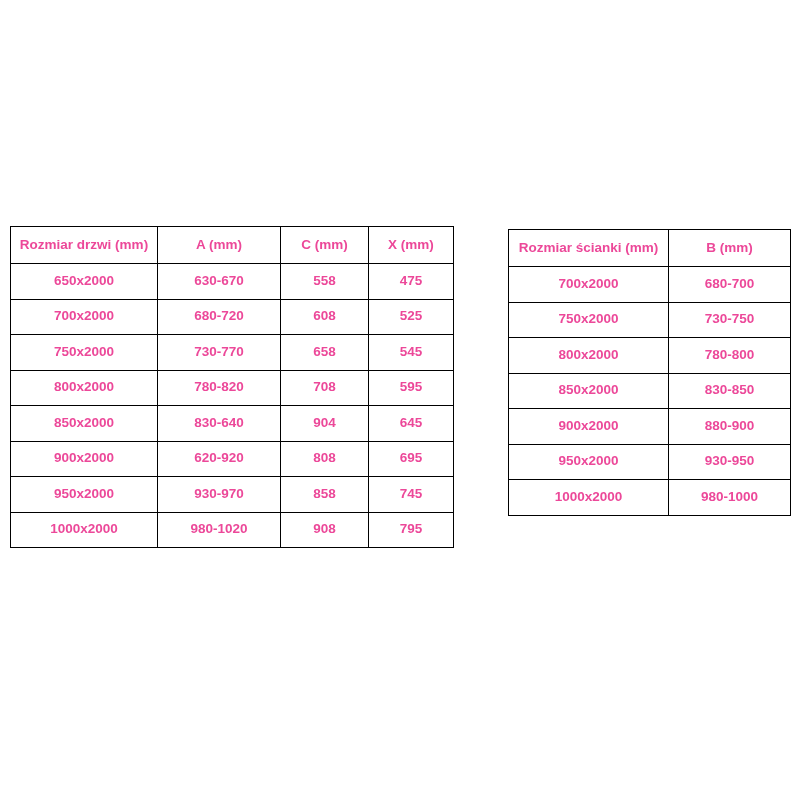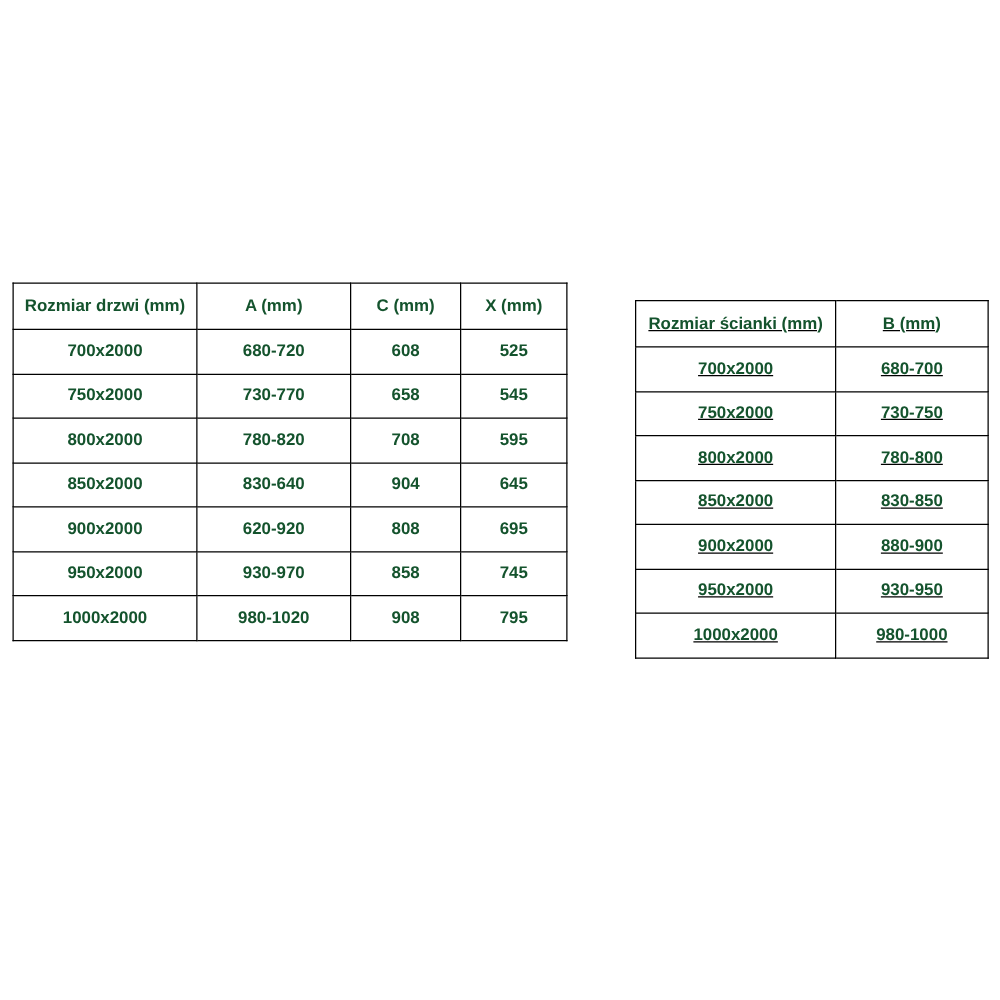--- a/index.html
+++ b/index.html
@@ -21,33 +21,32 @@
   }
   .table-wrap {
     position: absolute;
   }
   #doors-table-wrap {
     left: 10px;
     top: 226px;
   }
   #wall-table-wrap {
     left: 508px;
-    top: 240px;
-    text-decoration: underline;
+    top: 229px;
   }
   table.spec {
     border-collapse: collapse;
     table-layout: fixed;
   }
   table.spec td {
     border: 1px solid #000000;
     text-align: center;
     vertical-align: middle;
     font-size: 13.5px;
-    color: #14532d;
+    color: #ec4899;
     padding: 0;
     height: 34.5px;
     line-height: 1.1;
   }
   table.spec tr.header-row td {
     font-weight: bold;
     font-size: 13.5px;
     height: 36px;
   }
   table.spec tr.body-row td {
@@ -74,20 +73,26 @@
           <col class="c1">
           <col class="c2">
           <col class="c3">
       </colgroup>
       <tbody id="doors-tbody">
           <tr class="header-row">
             <td>Rozmiar drzwi (mm)</td>
             <td>A (mm)</td>
             <td>C (mm)</td>
             <td>X (mm)</td>
+          </tr>
+          <tr class="body-row">
+            <td>650x2000</td>
+            <td>630-670</td>
+            <td>558</td>
+            <td>475</td>
           </tr>
           <tr class="body-row">
             <td>700x2000</td>
             <td>680-720</td>
             <td>608</td>
             <td>525</td>
           </tr>
           <tr class="body-row">
             <td>750x2000</td>
             <td>730-770</td>

